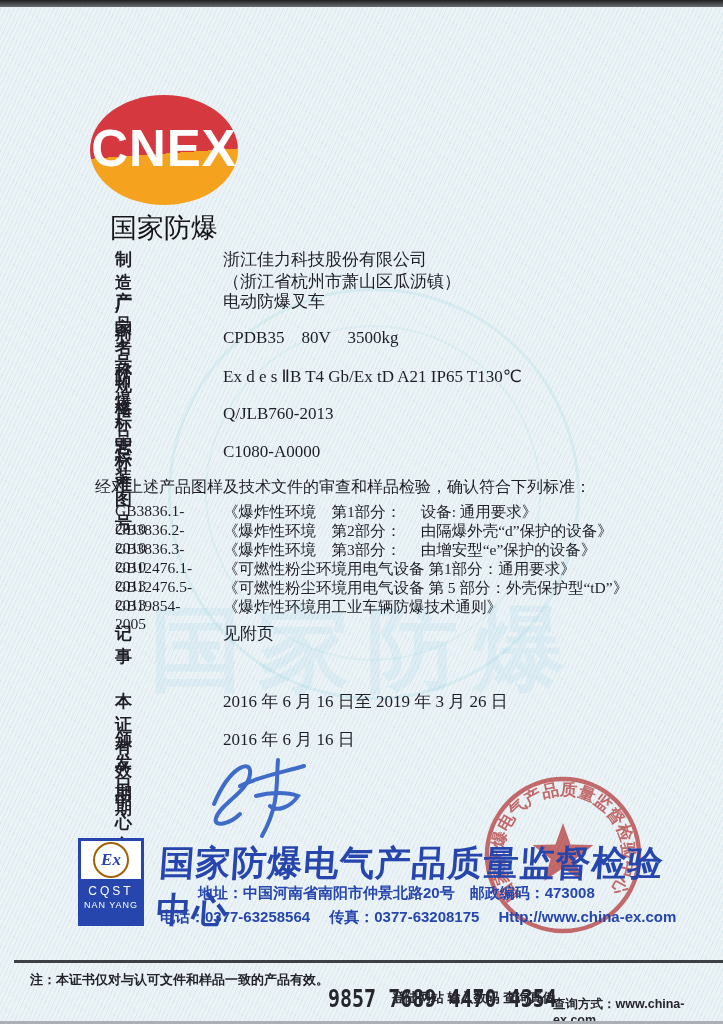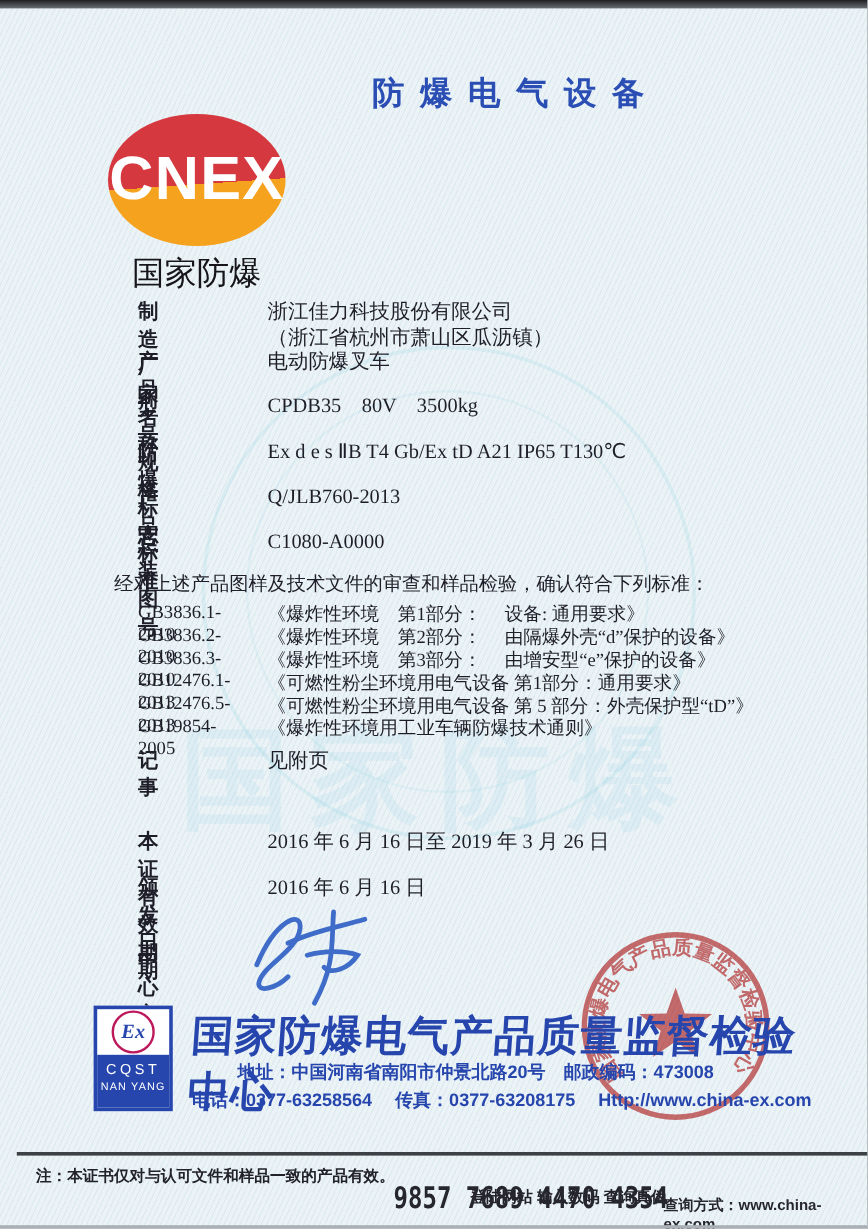--- a/index.html
+++ b/index.html
@@ -44,21 +44,21 @@
   .std-row .val{font-size:15.5px;}
   .intro{position:absolute;left:95px;top:477px;font-size:16px;white-space:pre-wrap;}
 
   
   .sig{position:absolute;left:200px;top:752px;}
 
   
   .exbox{position:absolute;left:78px;top:838px;width:66px;height:88px;background:#fff;
     border:3px solid #2646ad;box-sizing:border-box;font-family:"Liberation Sans",sans-serif;}
   .exbox-top{height:38px;display:flex;align-items:center;justify-content:center;}
-  .excircle{width:32px;height:32px;border:2px solid #be185d;border-radius:50%;
+  .excircle{width:32px;height:32px;border:2px solid #a16207;border-radius:50%;
     display:flex;align-items:center;justify-content:center;color:#2646ad;
     font-family:"Liberation Serif",serif;font-style:italic;font-weight:bold;font-size:17px;}
   .exbox-bottom{height:44px;background:#2646ad;color:#fff;text-align:center;line-height:1;}
   .cqst{font-size:12px;letter-spacing:3px;padding-top:6px;}
   .nanyang{font-size:9px;letter-spacing:1px;padding-top:4px;}
   .institute{position:absolute;left:158px;top:840px;width:520px;font-size:35px;font-weight:bold;
     color:#2646ad;letter-spacing:1px;transform:skewX(-4deg);
     font-family:"Liberation Serif",serif;}
   .addr{position:absolute;left:198px;top:884px;font-size:15px;font-weight:bold;color:#2646ad;
     font-family:"Liberation Sans",sans-serif;white-space:pre-wrap;}
@@ -88,21 +88,20 @@
   <div class="scan-edge-top"></div>
 
   <div class="wm-circle"></div>
   <div class="wm-circle2"></div>
   <div class="wm-text">国家防爆</div>
 
   <div class="logo">
     <span class="logo-text">CNEX</span>
   </div>
   <div class="logo-caption">国家防爆</div>
-  <div class="subtitle">防爆电气设备</div>
 
 
   <div class="row" style="top:248px">
     <span class="lbl">制造厂家</span>
     <span class="val">浙江佳力科技股份有限公司</span>
   </div>
   <div class="row" style="top:270px">
     <span class="val">（浙江省杭州市萧山区瓜沥镇）</span>
   </div>
   <div class="row" style="top:290px">

